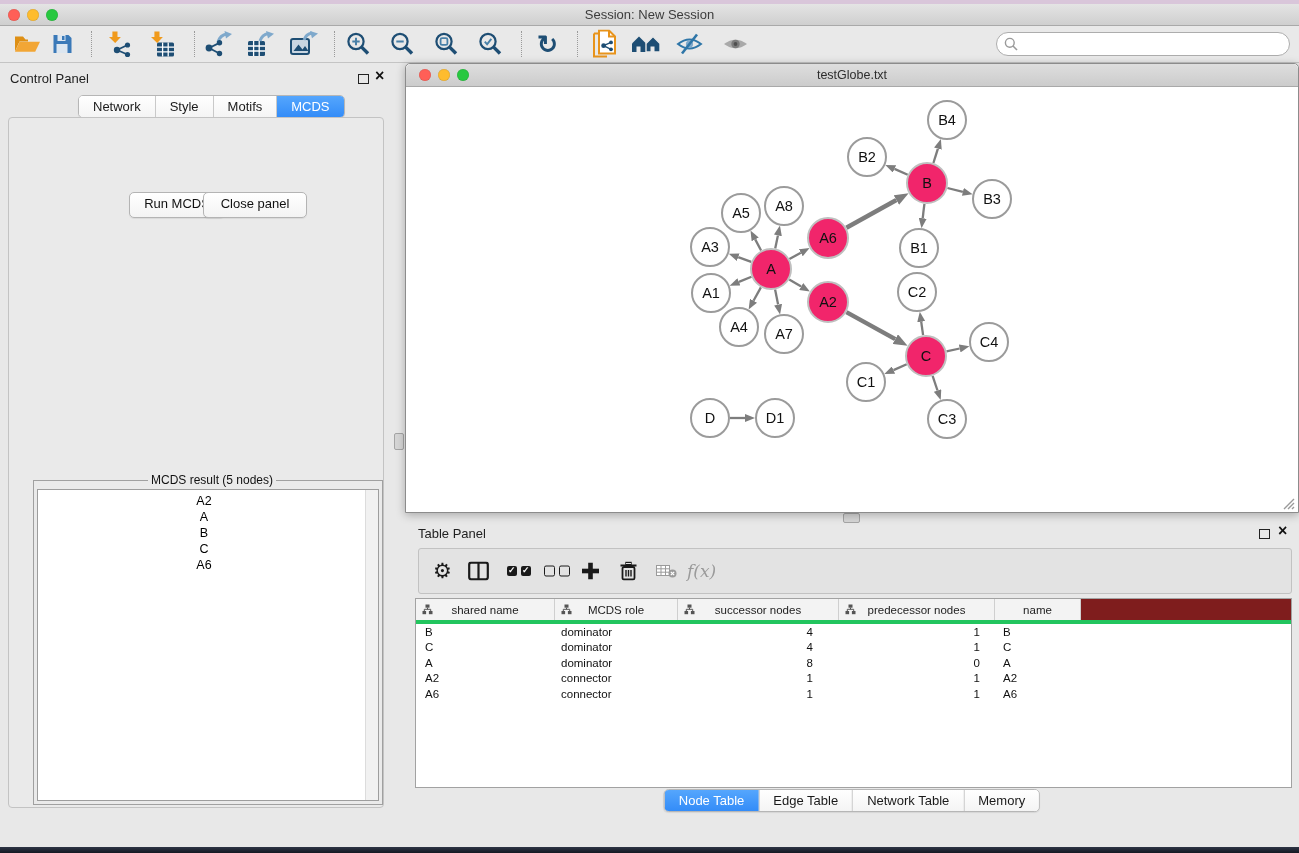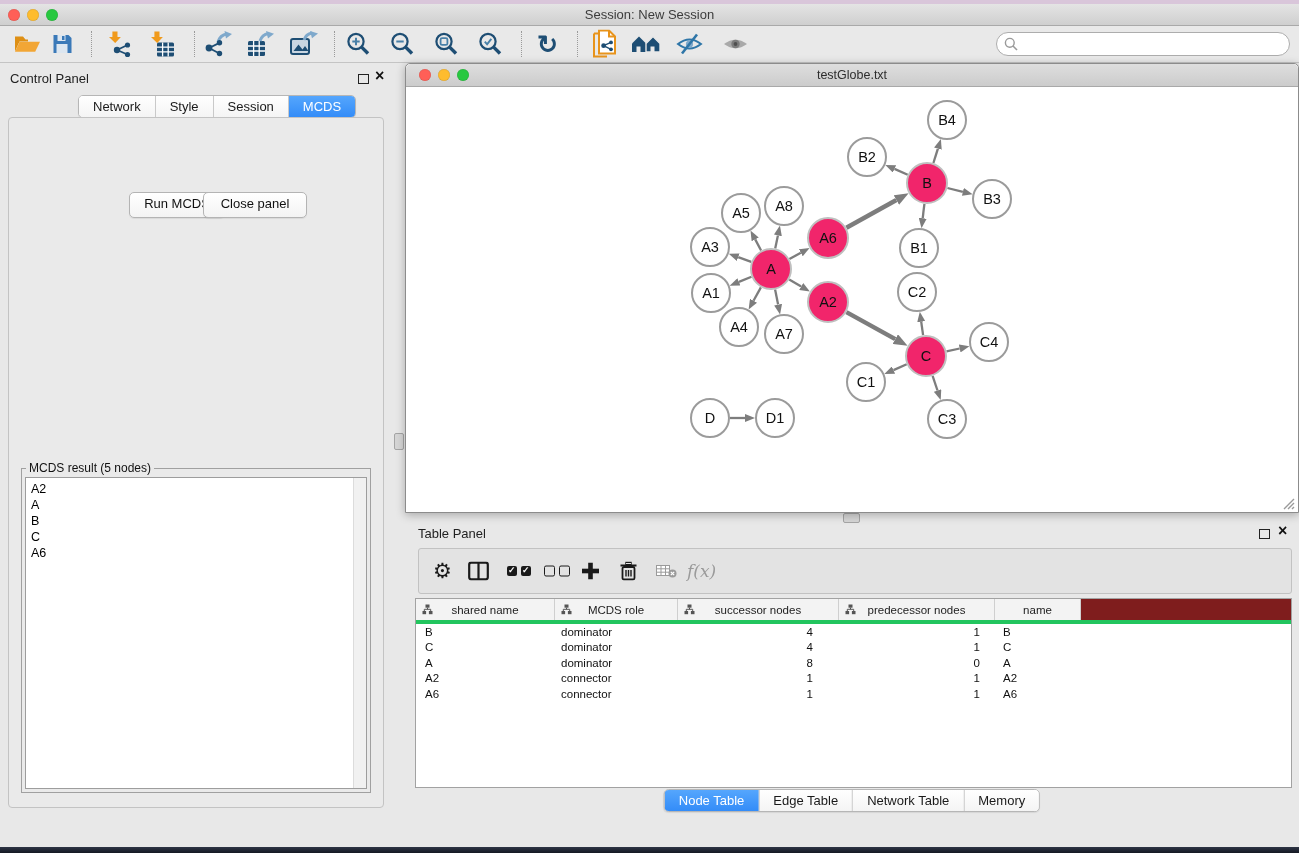--- a/index.html
+++ b/index.html
@@ -31,21 +31,21 @@
   .seg:first-child{border-left:none;}
   .seg-active{background:linear-gradient(#55a6fd,#338cf8);color:#fff;}
   .cp-box{position:absolute;left:8px;top:55px;width:374px;height:689px;background:#eaeaea;border:1px solid #c3c3c3;border-radius:4px;}
   .opt-label{position:absolute;left:0;top:18px;width:100%;text-align:center;font-size:13px;color:#111;}
   .selectbox{position:absolute;left:35px;top:40px;width:312px;height:24px;background:#fff;border:1px solid #ababab;border-radius:4px;box-shadow:0 1px 1px rgba(0,0,0,.08);}
   .selectbox .sel-text{position:absolute;left:8px;top:0;height:24px;line-height:24px;font-size:13px;color:#111;white-space:nowrap;}
   .stepper{position:absolute;right:2px;top:2px;width:18px;height:20px;border-radius:4px;background:linear-gradient(#5aa8fd,#2e82f7);}
   .stepper .up{position:absolute;left:5px;top:4px;width:0;height:0;border-left:4px solid transparent;border-right:4px solid transparent;border-bottom:5px solid #fff;}
   .stepper .dn{position:absolute;left:5px;bottom:4px;width:0;height:0;border-left:4px solid transparent;border-right:4px solid transparent;border-top:5px solid #fff;}
   .mac-btn{position:absolute;height:24px;background:linear-gradient(#ffffff,#f3f3f3);border:1px solid #b4b4b4;border-radius:5px;font-size:13px;color:#111;text-align:center;line-height:22px;box-shadow:0 1px 1px rgba(0,0,0,.07);}
-  .mcds-fieldset{position:absolute;left:8px;top:339px;width:348px;height:330px;border:1px solid #a0a0a0;margin:4px;padding:0;}
+  .mcds-fieldset{position:absolute;left:8px;top:339px;width:348px;height:330px;border:1px solid #a0a0a0;margin:16px;padding:0;text-align:center;}
   .mcds-fieldset legend{font-size:12px;color:#111;margin-left:4px;padding:0 3px;}
   .mcds-listwrap{position:absolute;left:3px;right:3px;top:2px;bottom:3px;background:#fff;border:1px solid #9d9d9d;}
   .mcds-scroll{position:absolute;right:0;top:0;bottom:0;width:12px;background:#f1f1f1;border-left:1px solid #dcdcdc;}
   .mcds-item{font-size:12.5px;line-height:16px;padding-left:5px;color:#000;}
   .mcds-listwrap .items{position:absolute;left:0;top:3px;right:13px;}
   
   .vsplit-thumb{position:absolute;left:394px;top:433px;width:8px;height:15px;background:#d6d6d6;border:1px solid #a5a5a5;border-radius:2px;}
   .hsplit-thumb{position:absolute;left:843px;top:513px;width:15px;height:8px;background:#d6d6d6;border:1px solid #a5a5a5;border-radius:2px;}
   
   .netwin{position:absolute;left:405px;top:63px;width:892px;height:448px;background:#fff;border:1px solid #8c8c8c;border-radius:5px 5px 0 0;box-shadow:0 2px 10px rgba(0,0,0,.28);}
@@ -242,21 +242,21 @@
     </div>
   </div>
 
   <div class="cpanel">
     <div class="panel-title">Control Panel</div>
     <span class="float-ico" style="left:358px;"></span>
     <span class="close-ico" style="left:375px;">×</span>
     <div class="segbar" style="left:78px;top:33px;">
         <div class="seg">Network</div>
         <div class="seg">Style</div>
-        <div class="seg">Session</div>
+        <div class="seg">Motifs</div>
         <div class="seg seg-active">MCDS</div>
       </div>
     <div class="cp-box">
       <div class="mac-btn" style="left:84px;top:74px;width:94px;margin-left:36px;">Run MCDS</div>
       <div class="mac-btn" style="left:194px;top:74px;width:102px;">Close panel</div>
       <fieldset class="mcds-fieldset">
         <legend>MCDS result (5 nodes)</legend>
         <div class="mcds-listwrap">
           <div class="items">
               <div class="mcds-item">A2</div>

